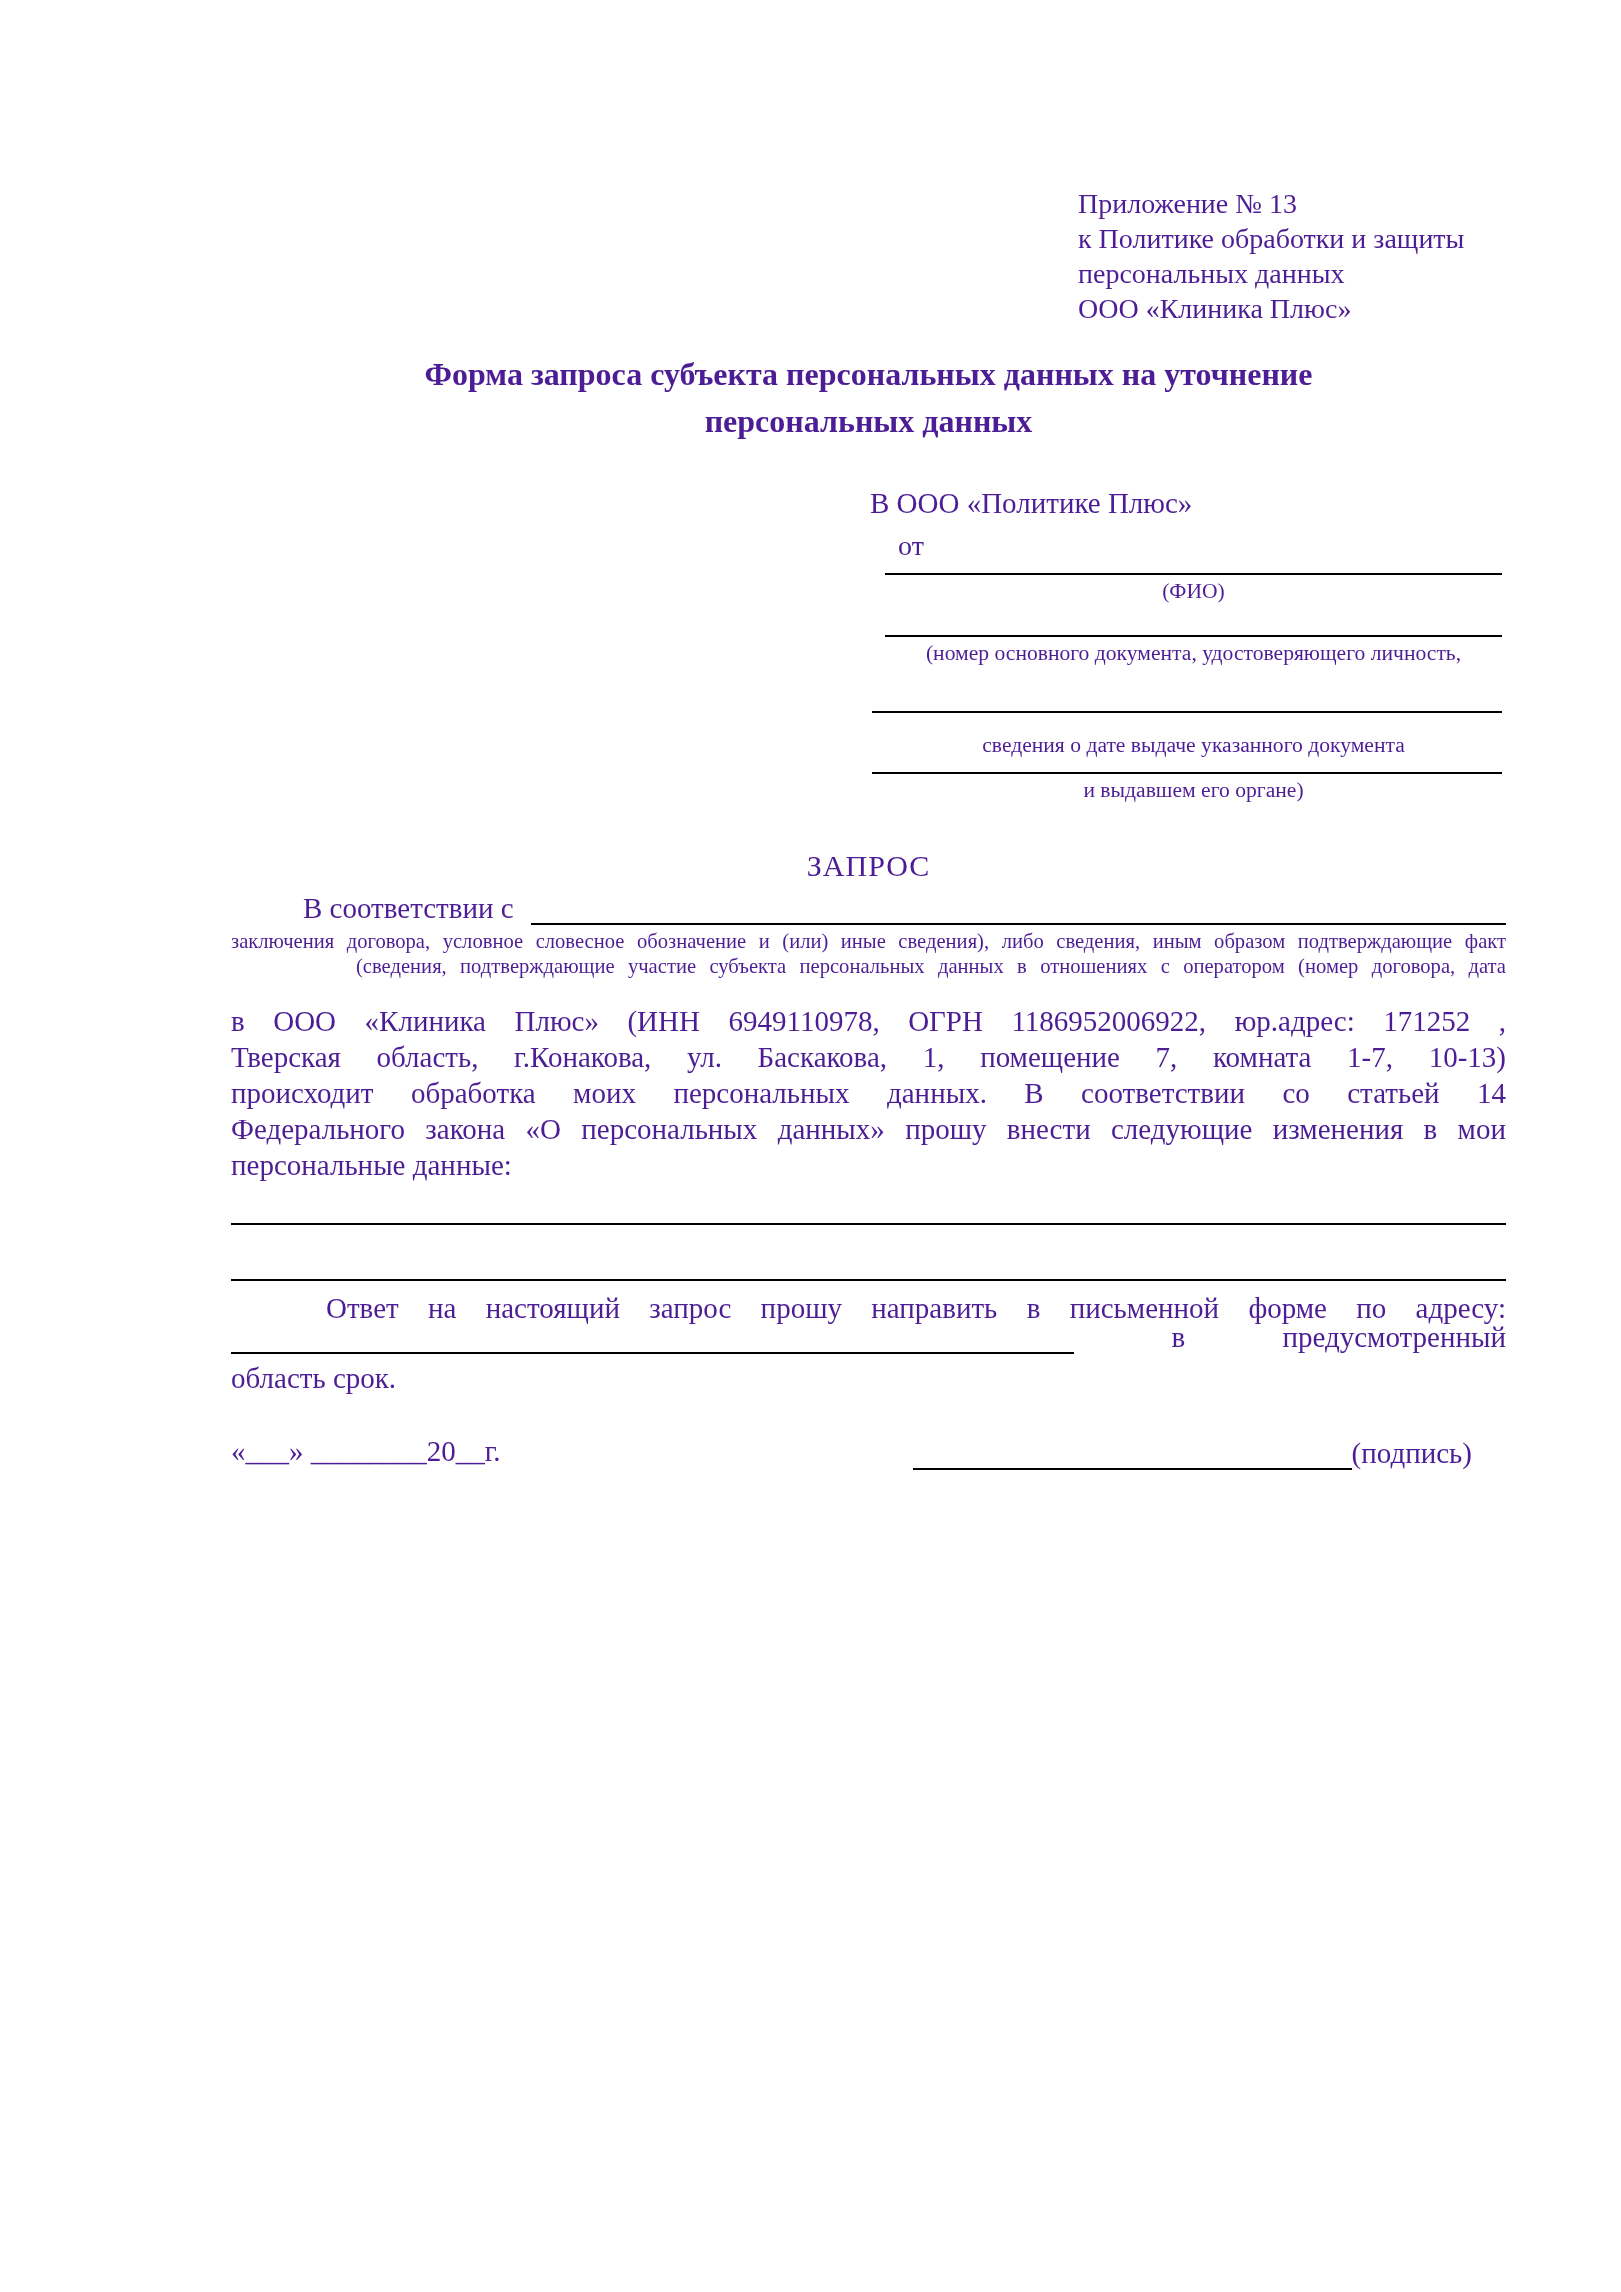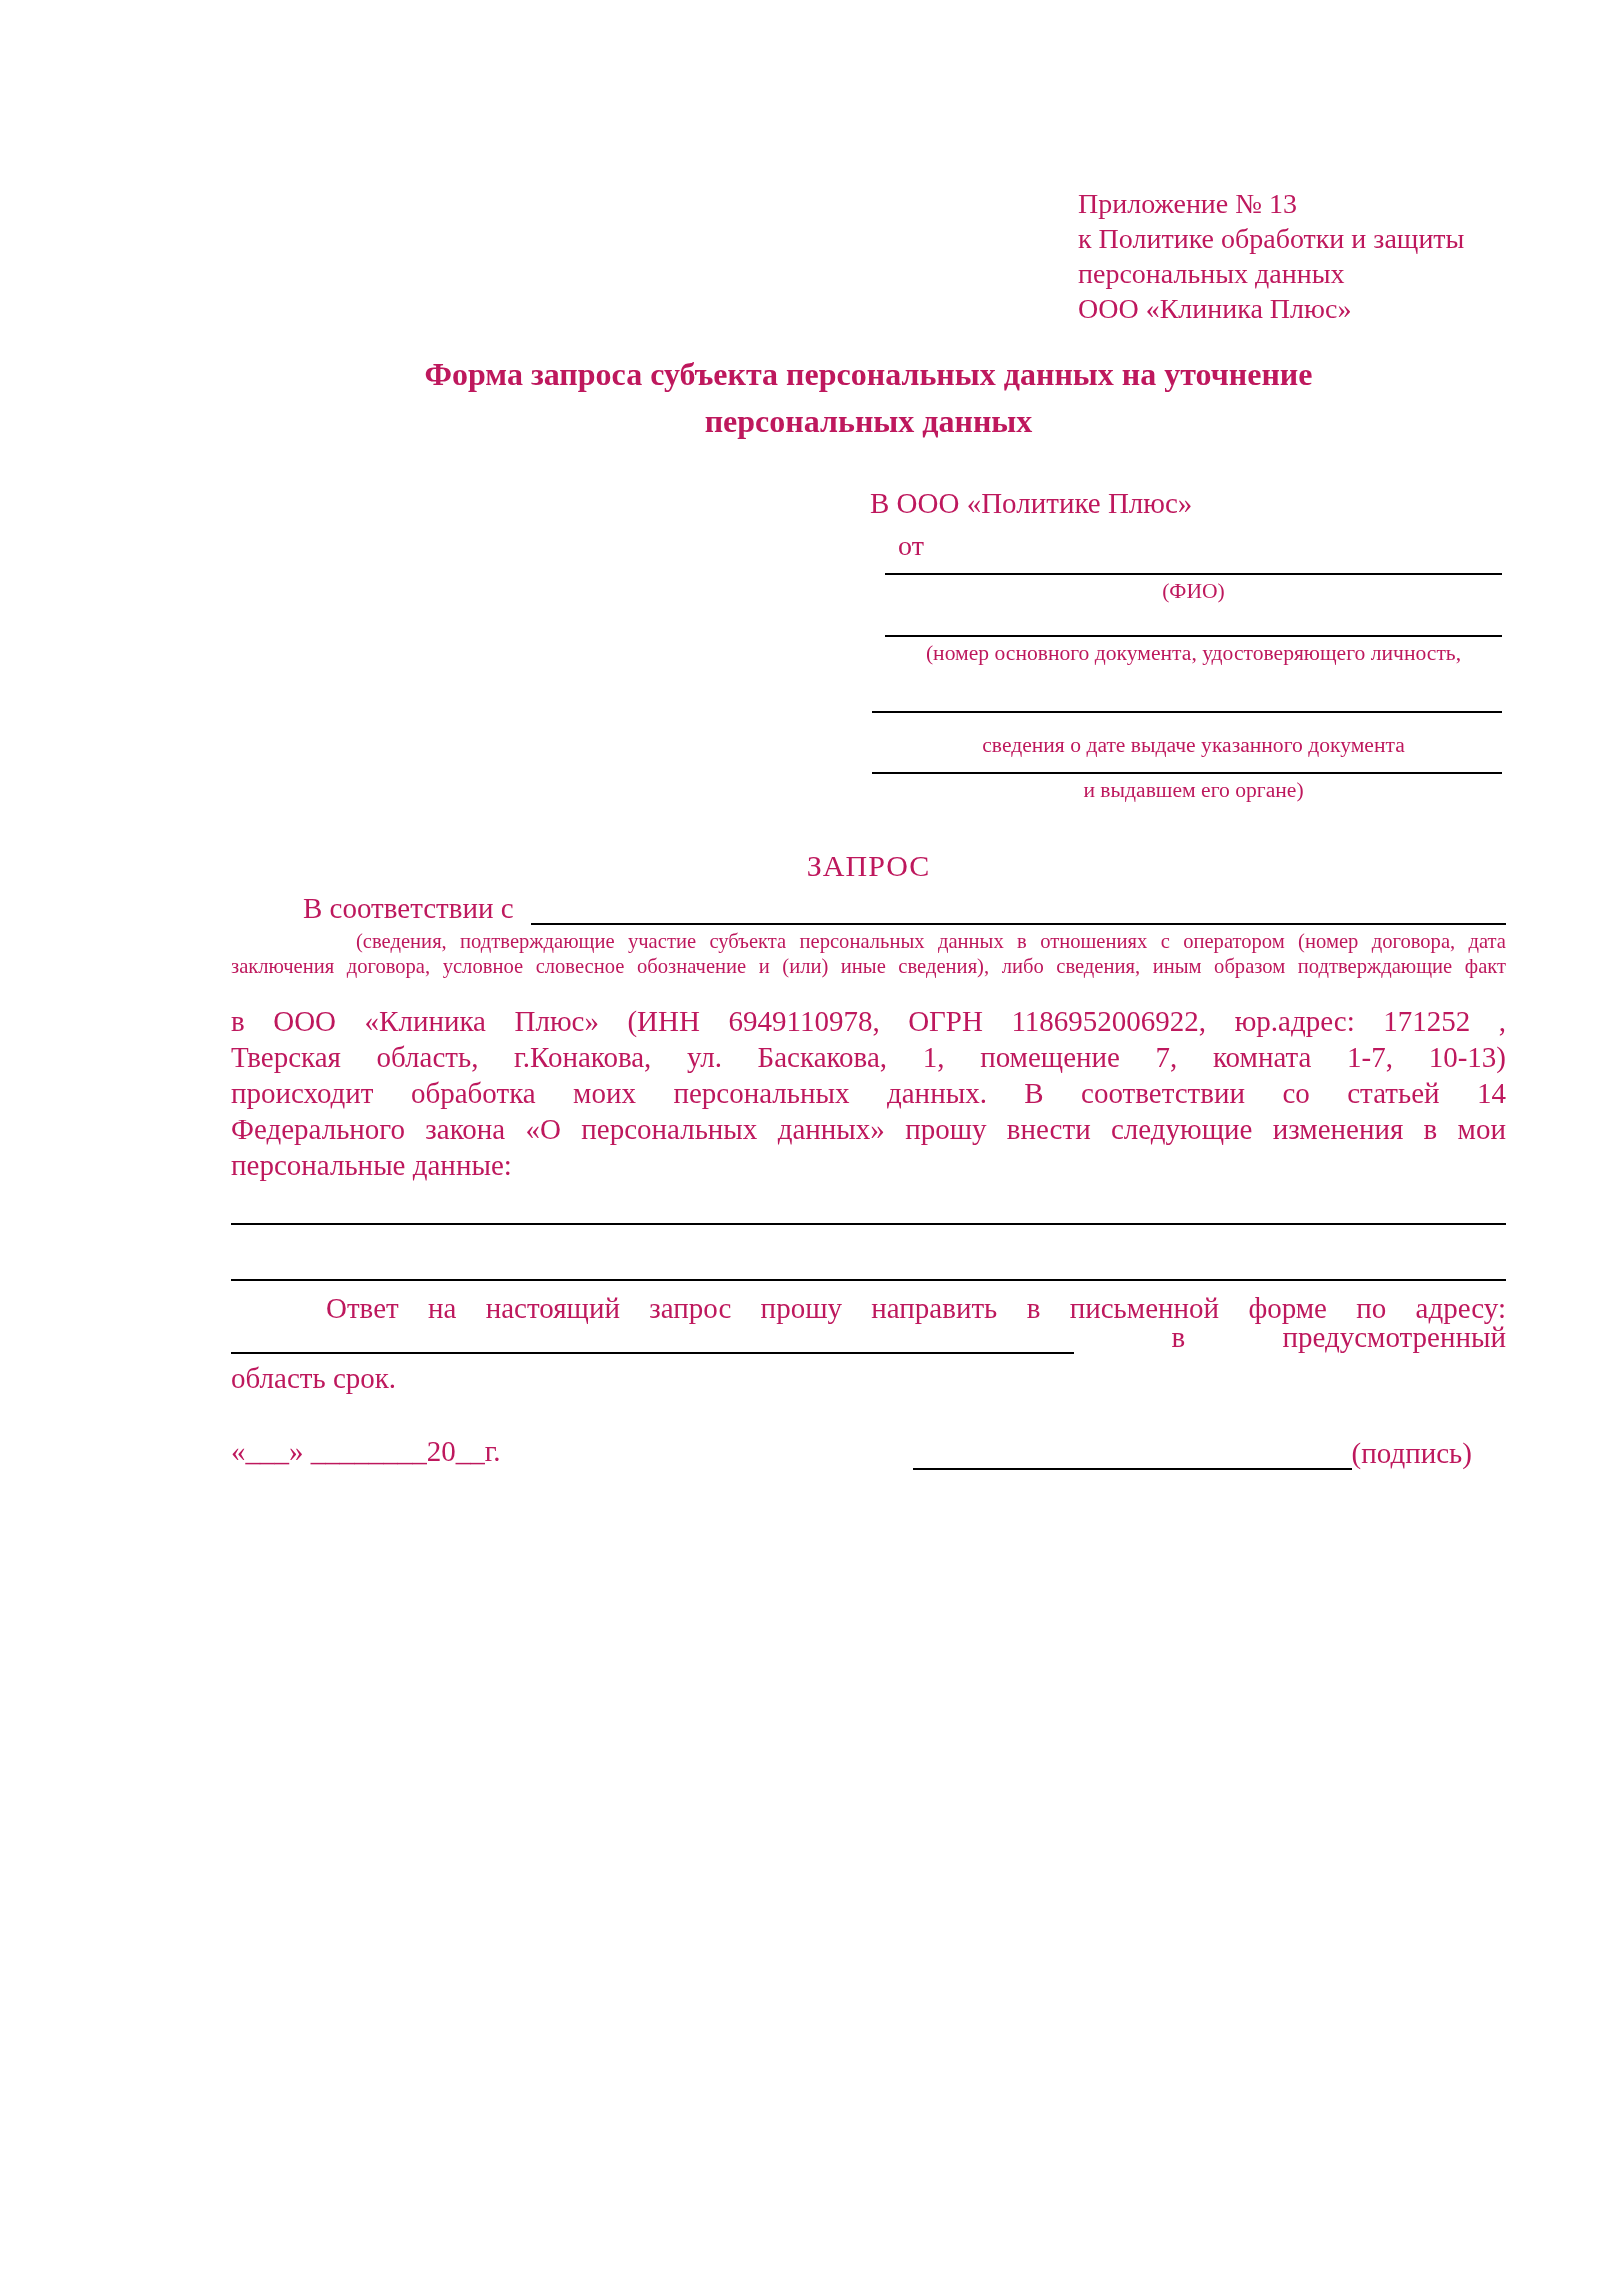--- a/index.html
+++ b/index.html
@@ -1,21 +1,21 @@
 <!DOCTYPE html>
 <html><head>
 <meta charset="utf-8">
 <style>
   html,body{margin:0;padding:0;background:#888;}
   .page{
     position:relative;
     width:1621px;height:2293px;
     background:#ffffff;
     font-family:"Liberation Serif","DejaVu Serif",serif;
-    color:#be185d;
+    color:#4c1d95;
     overflow:hidden;
   }
   .abs{position:absolute;}
   
   .appendix{left:1078px;top:186px;font-size:28px;line-height:35px;white-space:nowrap;}
   
   .form-title{left:231px;top:351px;width:1275px;text-align:center;font-weight:bold;font-size:32px;line-height:47px;}
   
   .to-org{left:870px;top:487px;font-size:29px;white-space:nowrap;}
   .from-label{left:898px;top:530px;font-size:28px;}
@@ -72,22 +72,22 @@
   <div class="caption" style="top:779px;">и выдавшем его органе)</div>
 
   <div class="abs request-heading">ЗАПРОС</div>
 
   <div class="abs accordance-row">
     <span class="prefix">В соответствии с </span>
     <span class="fill"></span>
   </div>
 
   <div class="abs note">
+    <div class="jl">заключения договора, условное словесное обозначение и (или) иные сведения), либо сведения, иным образом подтверждающие факт</div>
     <div class="jl l1">(сведения, подтверждающие участие субъекта персональных данных в отношениях с оператором (номер договора, дата</div>
-    <div class="jl">заключения договора, условное словесное обозначение и (или) иные сведения), либо сведения, иным образом подтверждающие факт</div>
   </div>
 
   <div class="abs body-text">
     <div class="jl">в ООО «Клиника Плюс» (ИНН 6949110978, ОГРН 1186952006922, юр.адрес: 171252 ,</div>
     <div class="jl">Тверская область, г.Конакова, ул. Баскакова, 1, помещение 7, комната 1-7, 10-13)</div>
     <div class="jl">происходит обработка моих персональных данных. В соответствии со статьей 14</div>
     <div class="jl">Федерального закона «О персональных данных» прошу внести следующие изменения в мои</div>
     <div>персональные данные:</div>
   </div>
 

